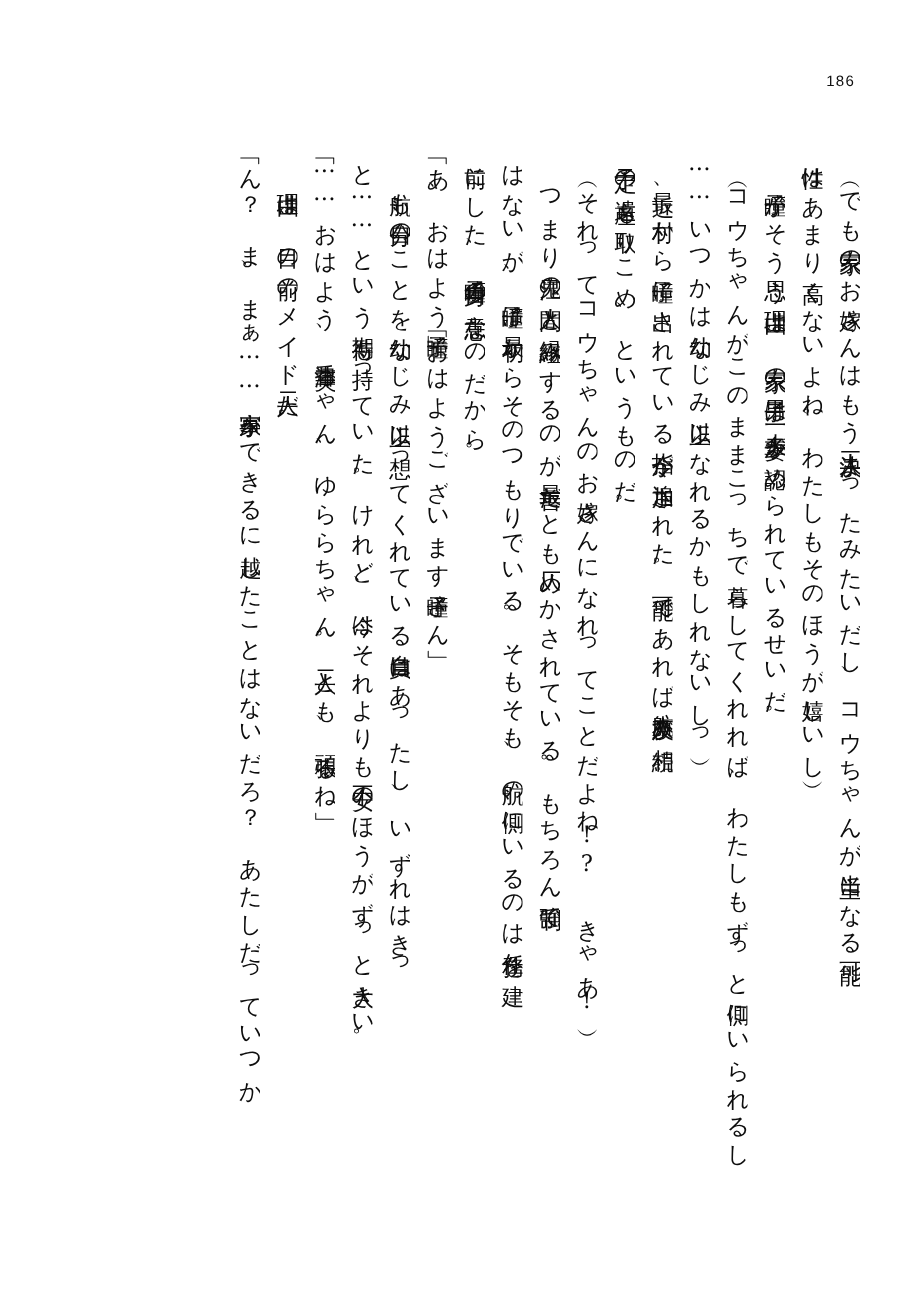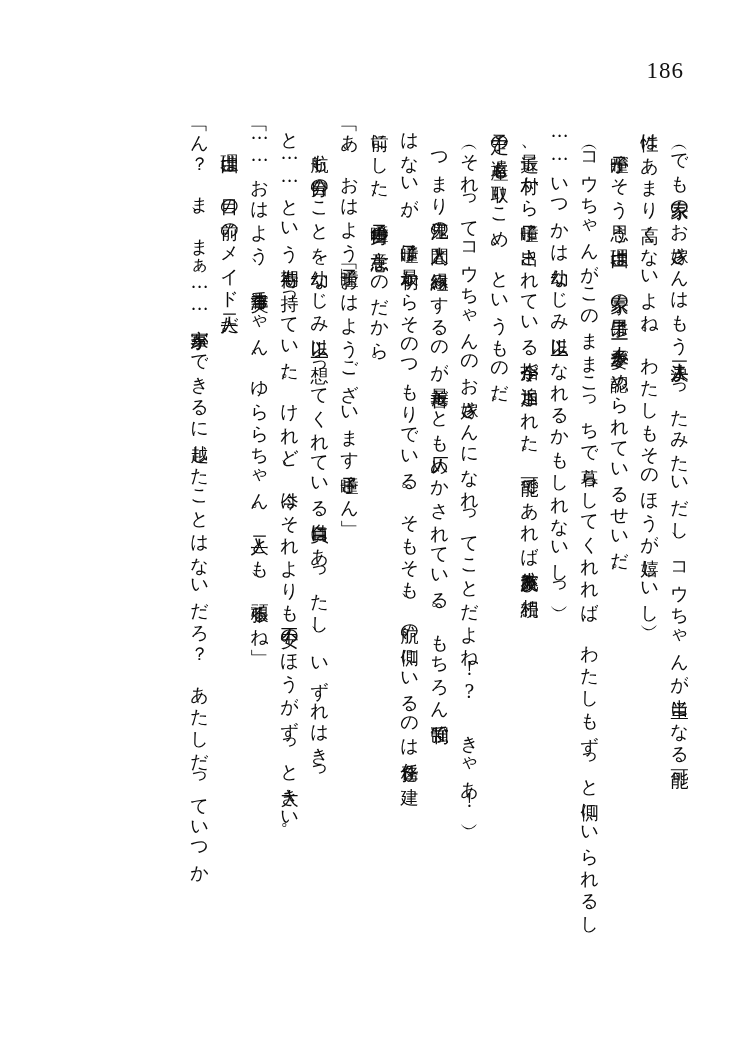--- a/index.html
+++ b/index.html
@@ -18,24 +18,24 @@
     position: relative;
     width: 736px;
     height: 1038px;
     background: #ffffff;
     box-sizing: border-box;
   }
   .page-number {
     position: absolute;
     top: 58px;
     right: 52px;
-    font-size: 23px;
+    font-size: 12px;
     letter-spacing: 1px;
     color: #111111;
-    font-family: Liberation Serif, serif;
+    font-family: Liberation Sans, sans-serif;
   }
   .text-block {
     position: absolute;
     top: 120px;
     right: 48px;
     left: 48px;
     bottom: 70px;
     display: flex;
     flex-direction: row-reverse;
     justify-content: flex-start;

